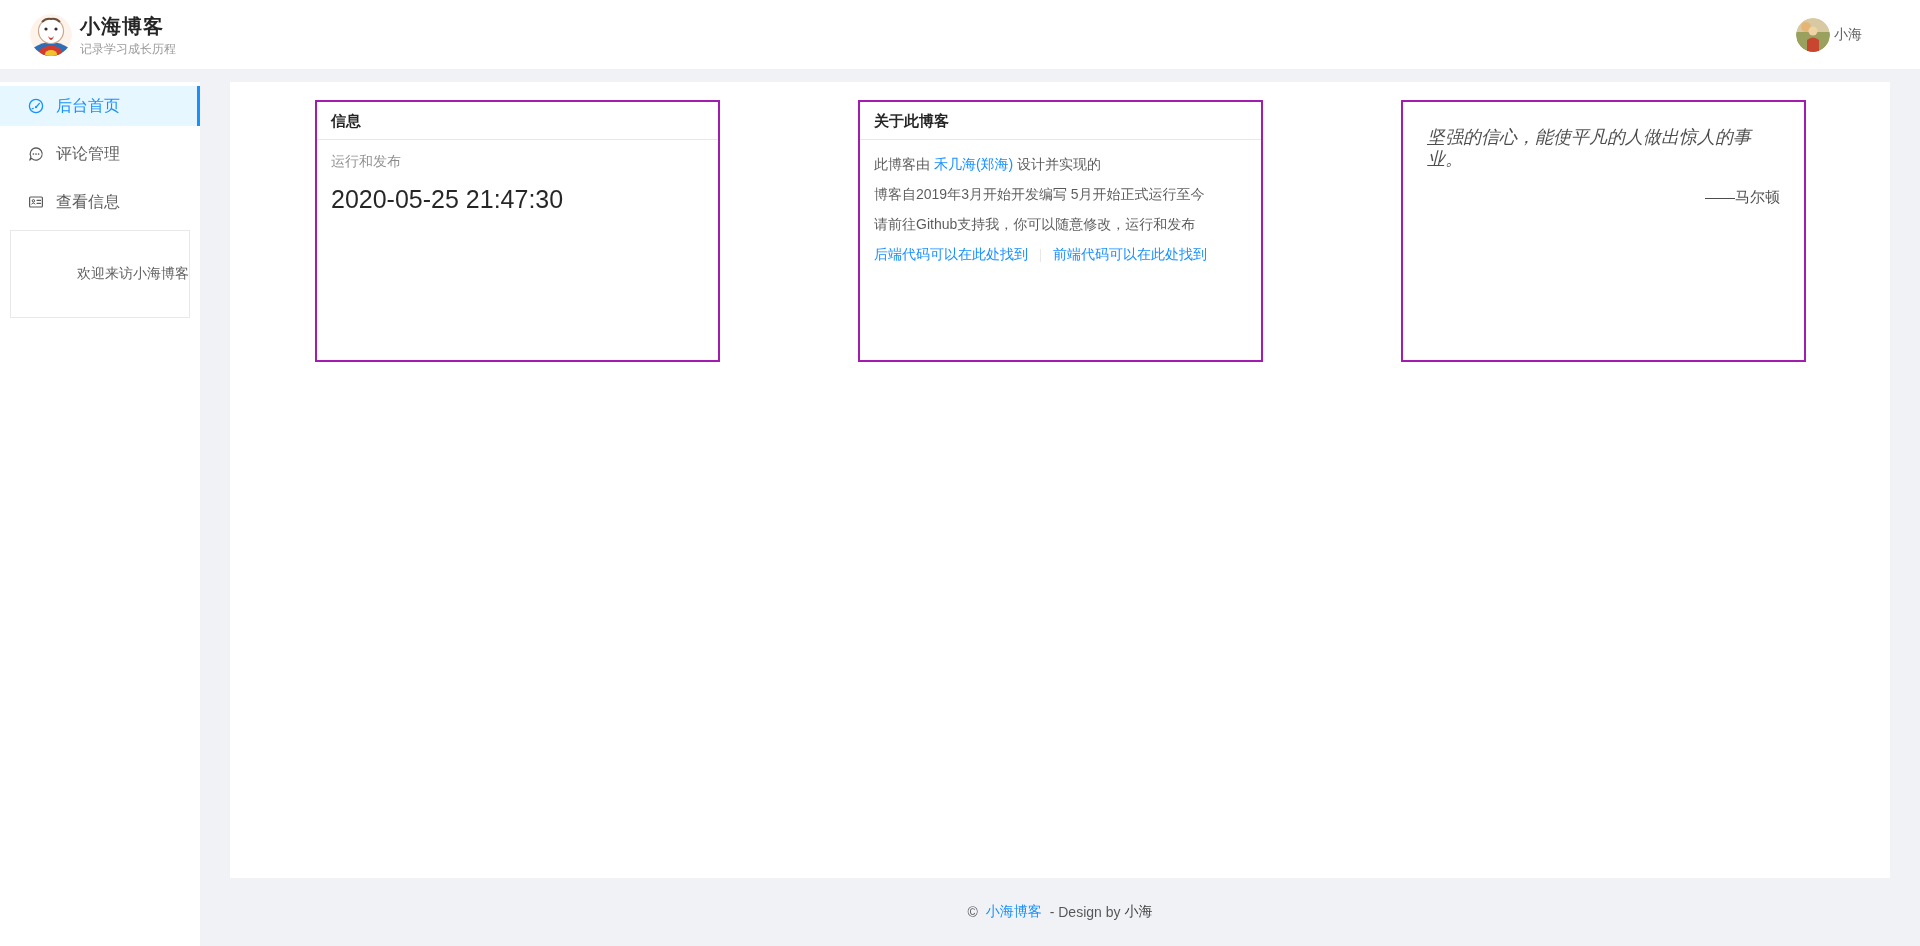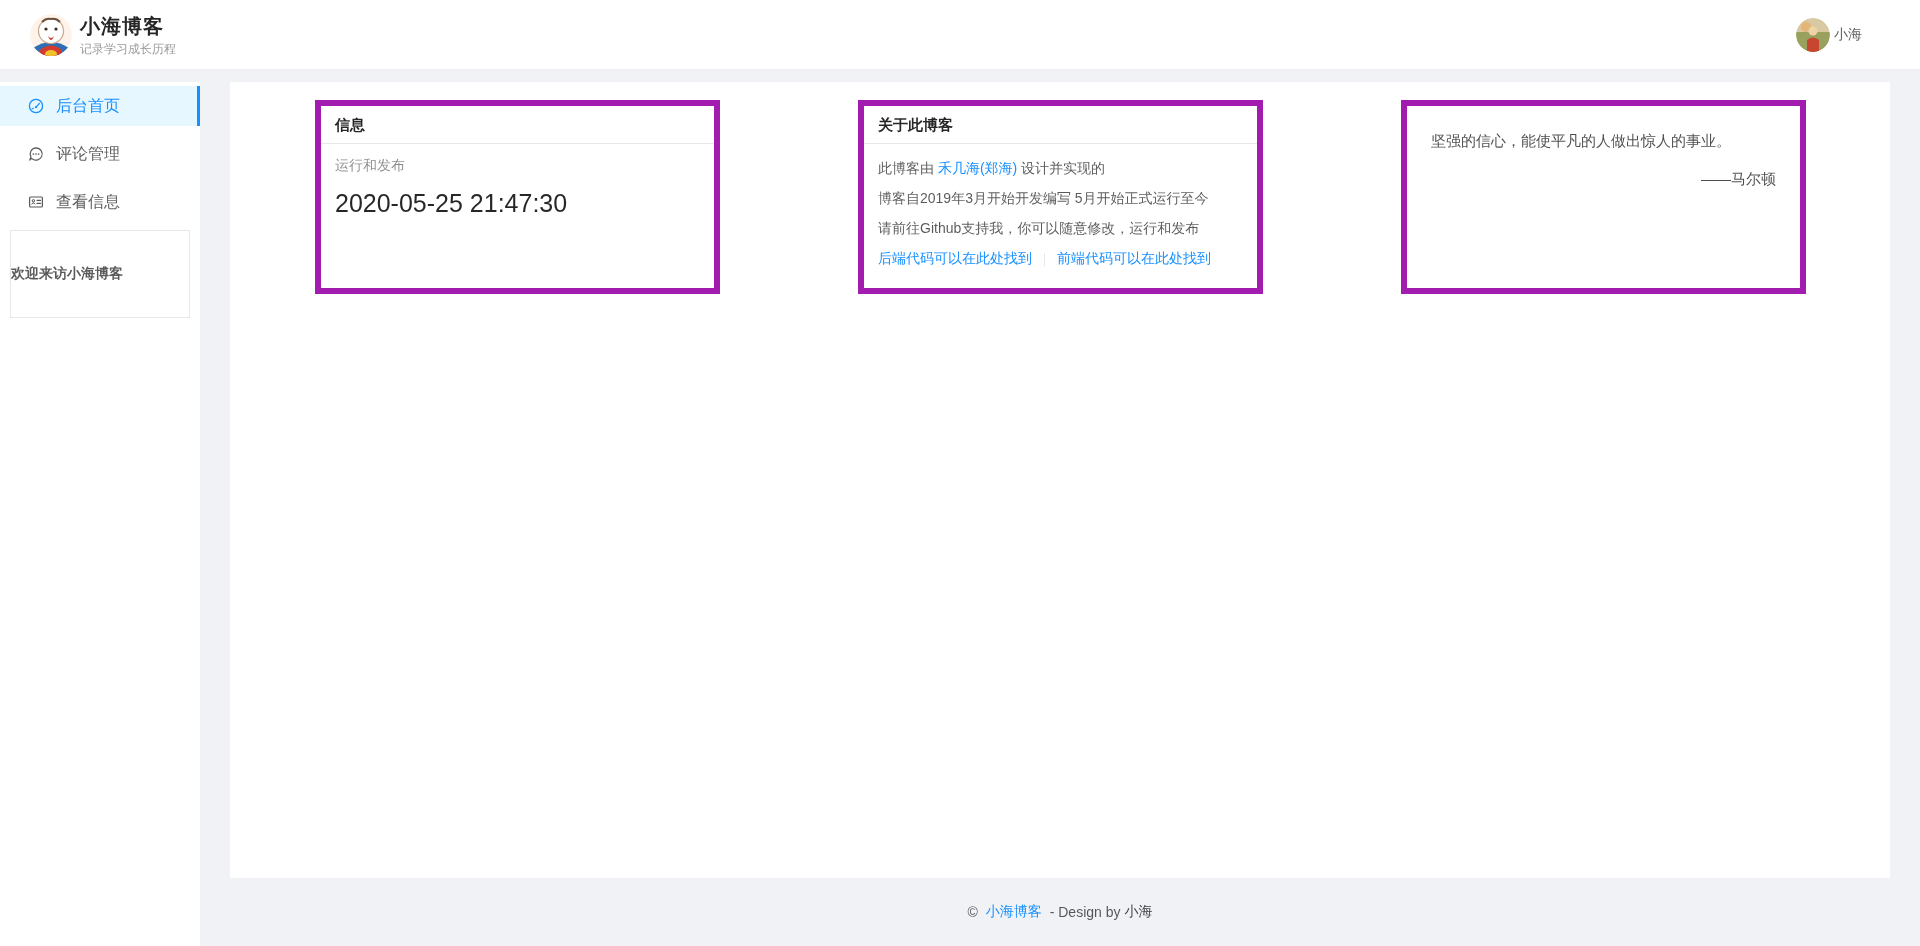--- a/index.html
+++ b/index.html
@@ -48,52 +48,52 @@
     color: rgba(0,0,0,0.65); cursor: pointer; font-size: 16px;
   }
   .menu-item .mi-icon { width: 16px; height: 16px; margin-right: 12px; display: inline-flex; }
   .menu-item.active { background: #e6f7ff; color: #1890ff; }
   .menu-item.active::after {
     content: ""; position: absolute; right: 0; top: 0; bottom: 0; width: 3px; background: #1890ff;
   }
   .welcome-box {
     margin: 6px 10px 11px 10px; height: 88px;
     border: 1px solid #e8e8e8; background: #fff;
-    display: flex; align-items: center; justify-content: flex-start;
-    color: rgba(0,0,0,0.65); font-size: 14px; font-weight: bold;
+    display: flex; align-items: center; justify-content: flex-end;
+    color: rgba(0,0,0,0.65); font-size: 14px;
   }
 
   
   .content-panel {
     position: absolute; left: 230px; top: 82px; width: 1660px; height: 796px;
     background: #fff;
   }
   .cards-row {
     display: flex; gap: 138px; padding: 18px 0 0 85px;
   }
   .card {
-    width: 405px; height: 194px; background: #fff;
-    border: 6px solid #a21caf;
+    width: 405px; height: 262px; background: #fff;
+    border: 2px solid #a21caf;
   }
   .card-header {
     height: 38px; line-height: 37px; padding: 0 14px;
     border-bottom: 1px solid #e8e8e8;
     color: rgba(0,0,0,0.85); font-size: 15px; font-weight: 600;
   }
   .card-body { padding: 13px 14px; }
   .stat-label { color: rgba(0,0,0,0.45); font-size: 14px; }
   .stat-value { color: rgba(0,0,0,0.85); font-size: 25px; margin-top: 14px; }
   .about-p { line-height: 22px; margin-bottom: 8px; color: rgba(0,0,0,0.65); }
   .link { color: #1890ff; cursor: pointer; }
   .v-divider {
     display: inline-block; width: 1px; height: 13px; background: #e8e8e8;
     margin: 0 12px; vertical-align: middle;
   }
   .quote-card { padding: 24px; }
-  .quote-text { color: rgba(0,0,0,0.70); font-size: 15px; line-height: 22px; }
+  .quote-text { font-style: italic; color: rgba(0,0,0,0.70); font-size: 18px; line-height: 22px; }
   .quote-author { text-align: right; margin-top: 18px; color: rgba(0,0,0,0.70); font-size: 15px; }
 
   
   .footer {
     position: absolute; left: 230px; top: 878px; width: 1660px; height: 68px;
     display: flex; align-items: center; justify-content: center;
     color: rgba(0,0,0,0.65); font-size: 14px;
   }
   .footer .designer { color: rgba(0,0,0,0.75); }
   .footer .link { margin: 0 4px; }

